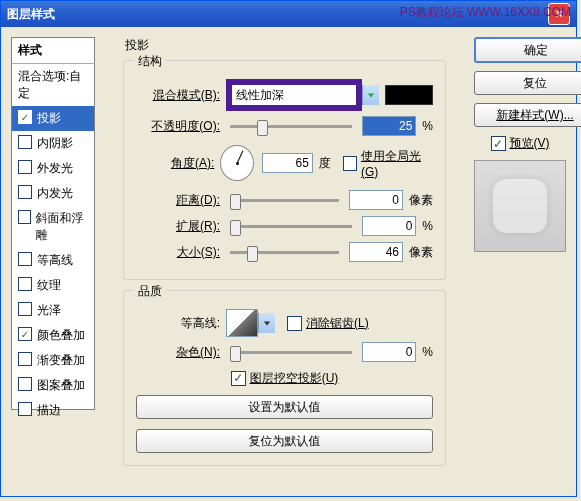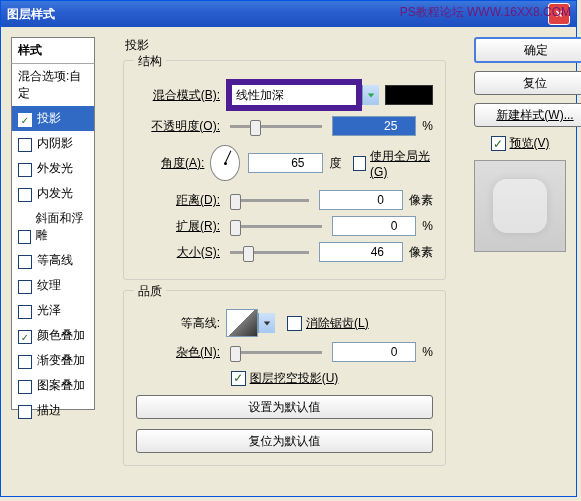--- a/index.html
+++ b/index.html
@@ -5,35 +5,35 @@
 body{margin:0;font:12px "Microsoft YaHei","SimSun",sans-serif;background:#ece9d8;}
 .wm{position:absolute;top:4px;right:10px;color:#701a75;font-size:12px;}
 .win{width:577px;height:497px;border:1px solid #0054e3;background:#ece9d8;box-sizing:border-box;}
 .titlebar{height:26px;background:linear-gradient(#3b77db,#2a5fd0 40%,#1c4fbf);color:#fff;display:flex;align-items:center;padding:0 6px;font-weight:bold;justify-content:flex-end;}
 .titlebar .btns{margin-left:auto;display:flex;}
 .tbtn{width:20px;height:20px;border:1px solid #fff;border-radius:3px;margin-left:3px;display:flex;align-items:center;justify-content:center;font-weight:bold;color:#fff;background:#e04040;}
 .body{display:flex;padding:10px;gap:28px;}
 .styles-col{width:110px;}
 .style-head{border:1px solid #808080;background:#fff;padding:4px 6px;font-weight:bold;border-bottom:1px solid #aaa;}
 .style-list{border:1px solid #808080;border-top:none;background:#fff;height:345px;}
-.style-item{padding:4px 6px;display:flex;align-items:flex-end;}
+.style-item{padding:4px 6px;display:flex;align-items:flex-start;}
 .style-item.sel{background:#316ac5;color:#fff;}
 .style-item.indent{}
 .cb{width:12px;height:12px;border:1px solid #1c3f6e;margin-right:5px;display:inline-flex;align-items:center;justify-content:center;font-size:10px;background:#fff;color:#2a6b2a;}
 .sel .cb{border-color:#fff;}
 .center-col{flex:1;}
 .fs{border:1px solid #d4d0c8;border-radius:3px;padding:14px 12px 12px;margin-bottom:10px;position:relative;}
 .fs>.lg{position:absolute;top:-8px;left:10px;background:#ece9d8;padding:0 4px;}
 .row{display:flex;align-items:center;margin:4px 0;min-height:22px;}
 .lab{width:84px;text-align:right;padding-right:6px;}
 .sel-box{height:20px;border:6px solid #4c1d95;background:#fff;display:inline-flex;align-items:center;padding:0 4px;}
 .dd-btn{width:16px;height:20px;background:linear-gradient(#cde1fb,#a6c8f0);border-left:1px solid #7f9db9;display:inline-flex;align-items:center;justify-content:center;}
 .dd-btn svg{width:8px;height:8px;}
 .swatch{width:46px;height:18px;border:1px solid #333;background:#000;margin-left:6px;}
-.num{width:46px;height:18px;border:1px solid #7f9db9;background:#fff;text-align:right;padding:0 18px;display:inline-flex;align-items:center;justify-content:flex-end;}
+.num{width:46px;height:18px;border:1px solid #7f9db9;background:#fff;text-align:right;padding:0 3px;display:inline-flex;align-items:center;justify-content:flex-end;}
 .num.hl{background:#316ac5;color:#fff;}
 .unit{margin-left:6px;}
 .slider{height:3px;background:#9e9e9e;position:relative;flex:1;margin:0 10px 0 4px;}
 .thumb{position:absolute;top:-5px;width:9px;height:14px;background:#efefef;border:1px solid #777;border-radius:2px;}
 .dial{width:34px;height:34px;border:1px solid #888;border-radius:50%;background:#fff;position:relative;margin-right:8px;}
 .dial .hand{position:absolute;left:50%;top:50%;width:14px;height:1px;background:#000;transform-origin:left center;}
 .dial .dot{position:absolute;width:3px;height:3px;background:#000;border-radius:50%;left:calc(50% - 1.5px);top:calc(50% - 1.5px);}
 .btn{height:22px;border:1px solid #707070;border-radius:3px;background:linear-gradient(#fff,#e8e8e8);padding:0 14px;display:inline-flex;align-items:center;justify-content:center;cursor:pointer;}
 .btn.def{border:2px solid #4a7de0;}
 .contour{width:30px;height:26px;border:1px solid #7f9db9;background:linear-gradient(135deg,#fff 0%,#fff 49%,#777 50%,#333 100%);display:inline-block;}

